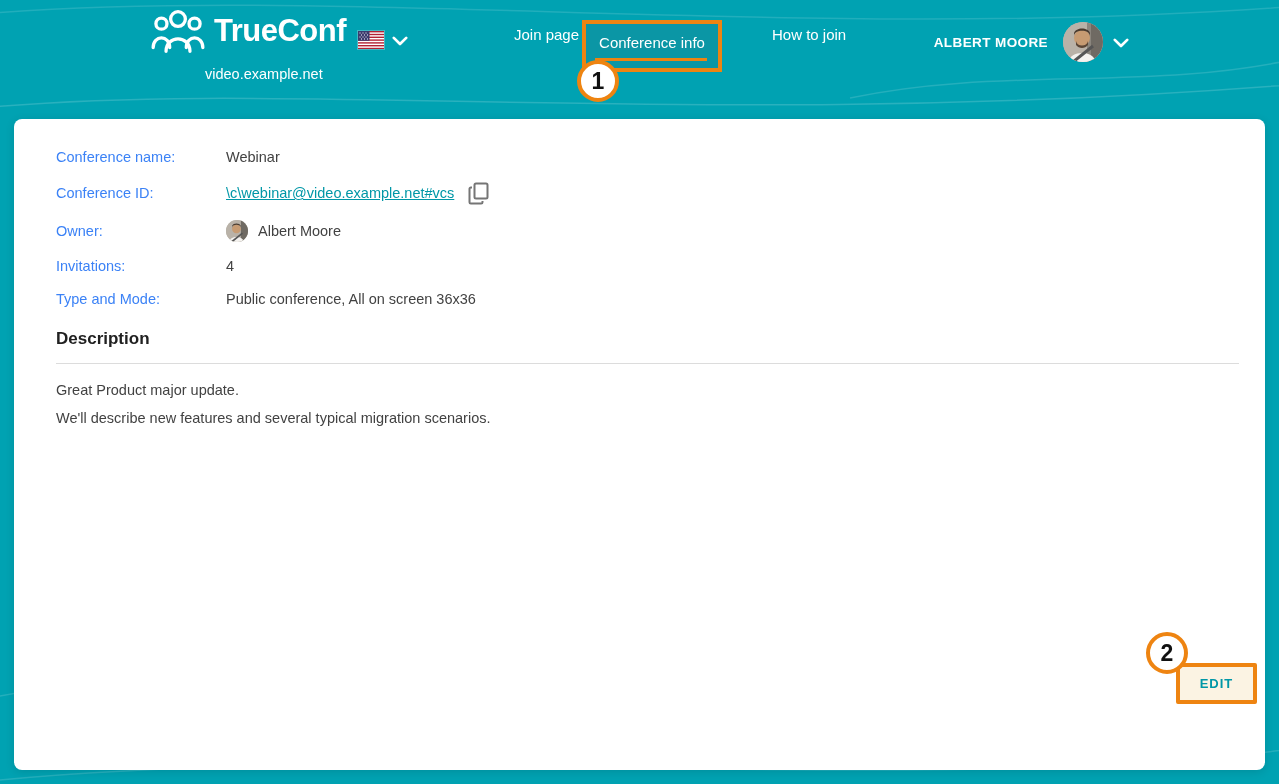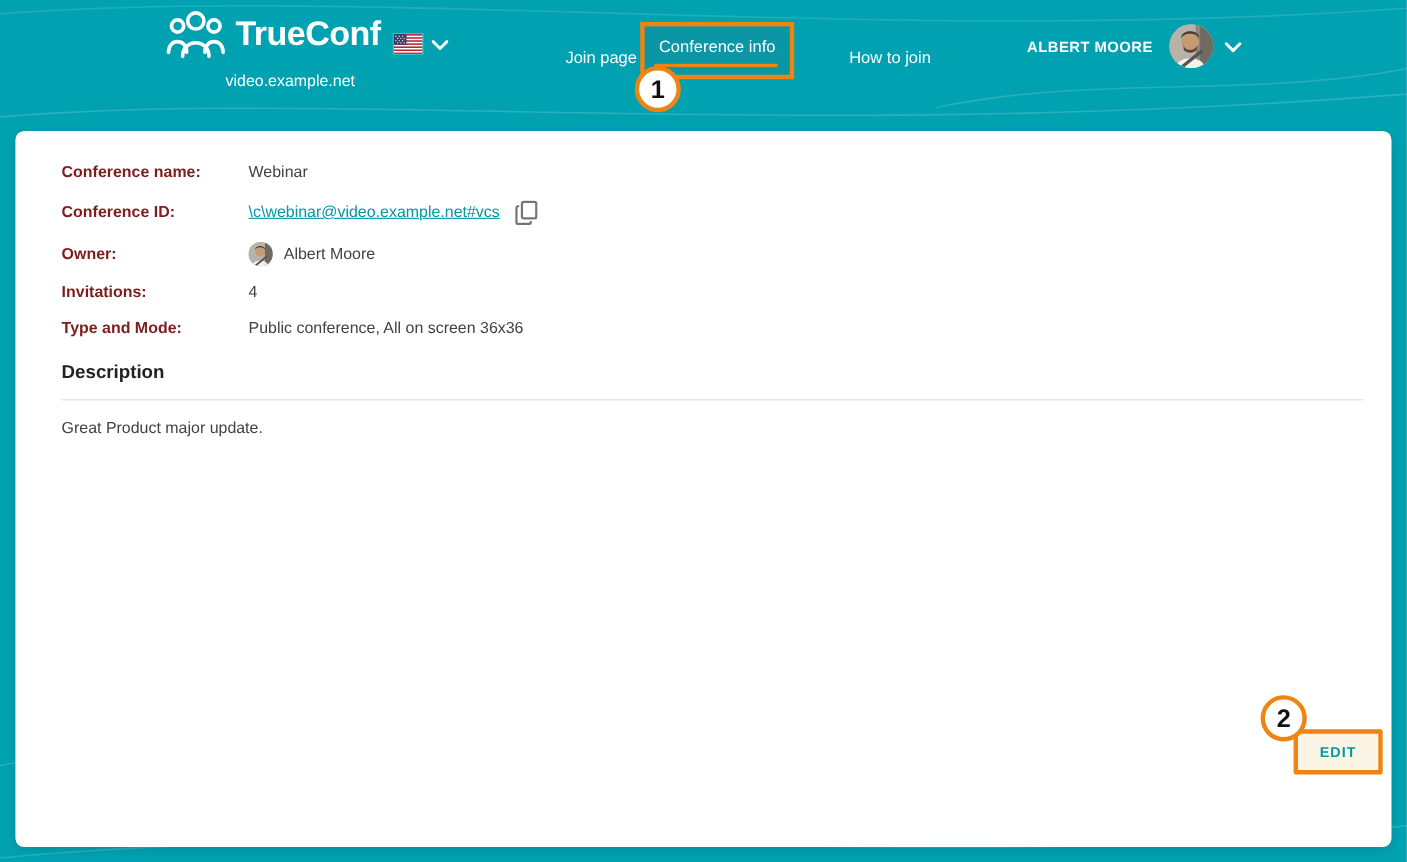--- a/index.html
+++ b/index.html
@@ -13,21 +13,21 @@
   .topbar { position:absolute; left:0; top:0; width:1279px; height:119px; z-index:2; }
 
   .brand-row { position:absolute; left:150px; top:8px; display:flex; align-items:center; gap:8px; }
   .logo-icon svg { display:block; }
   .brand-name { color:#ffffff; font-size:31px; font-weight:700; letter-spacing:-0.5px; }
   .brand-domain { position:absolute; left:205px; top:66px; color:#ffffff; font-size:14.5px; }
 
   .lang-select { position:absolute; left:358px; top:31px; display:flex; align-items:center; gap:8px; cursor:pointer; }
   .flag { width:26px; height:18px; display:block; box-shadow:0 0 0 1px rgba(255,255,255,0.25); }
 
-  .nav-link { position:absolute; top:44px; color:#ffffff; font-size:15px; font-weight:500; text-decoration:none; cursor:pointer; }
+  .nav-link { position:absolute; top:26px; color:#ffffff; font-size:15px; font-weight:500; text-decoration:none; cursor:pointer; }
   .nav-join { left:514px; }
   .nav-how { left:772px; }
 
   .tab-active { position:absolute; left:582px; top:20px; width:140px; height:52px;
     background:#0b96a5; border:4px solid #ee8411; display:flex; align-items:center; justify-content:center; cursor:pointer; }
   .tab-active .tab-label { color:#ffffff; font-size:15px; font-weight:500; margin-top:-8px; }
   .tab-underline { position:absolute; left:9px; right:11px; bottom:7px; height:3px; background:#ee8411; }
 
   .user-block { position:absolute; left:900px; top:22px; display:flex; align-items:center; cursor:pointer; }
   .user-name { width:148px; text-align:right; color:#ffffff; font-size:13.5px; font-weight:700; letter-spacing:0.4px; margin-right:15px; }
@@ -41,21 +41,21 @@
     border:4px solid #ee8411; display:flex; align-items:center; justify-content:center;
     color:#111111; font-size:23px; font-weight:700; z-index:6; }
   .badge-1 { left:577px; top:60px; }
   .badge-2 { left:1146px; top:632px; }
 
   
   .panel { position:absolute; left:14px; top:119px; width:1251px; height:651px; background:#ffffff;
     border-radius:8px; padding:28px 26px 0 42px; z-index:3; box-shadow:0 2px 10px rgba(0,0,0,0.12); }
 
   .info-row { display:flex; align-items:center; margin-bottom:13px; min-height:20px; }
-  .info-label { flex:0 0 170px; font-size:14.5px; font-weight:700; color:#7f1d1d; }
+  .info-label { flex:0 0 170px; font-size:14.5px; font-weight:400; color:#3b82f6; }
   .info-value { font-size:14.5px; color:#424242; }
   .id-link { font-size:14.5px; color:#0097a7; text-decoration:underline; cursor:pointer; }
   .copy-btn { background:none; border:none; margin-left:14px; cursor:pointer; display:flex; align-items:center; padding:0; }
   .owner-value { display:flex; align-items:center; gap:10px; }
 
   .desc-heading { margin-top:20px; font-size:17px; font-weight:700; color:#212121; }
   .divider { border:none; border-top:1px solid #dcdcdc; margin-top:14px; }
   .desc-p1 { margin-top:18px; font-size:14.5px; color:#424242; }
   .desc-p2 { margin-top:12px; font-size:14.5px; color:#424242; }
 
@@ -209,17 +209,18 @@
 
     <div class="info-row" style="margin-bottom:0;">
       <span class="info-label">Type and Mode:</span>
       <span class="info-value">Public conference, All on screen 36x36</span>
     </div>
 
     <h2 class="desc-heading">Description</h2>
     <hr class="divider">
 
     <p class="desc-p1">Great Product major update.</p>
+    <p class="desc-p2">We'll describe new features and several typical migration scenarios.</p>
   </main>
 
   <button class="edit-btn">EDIT</button>
 
 </div>
 
 </body></html>

